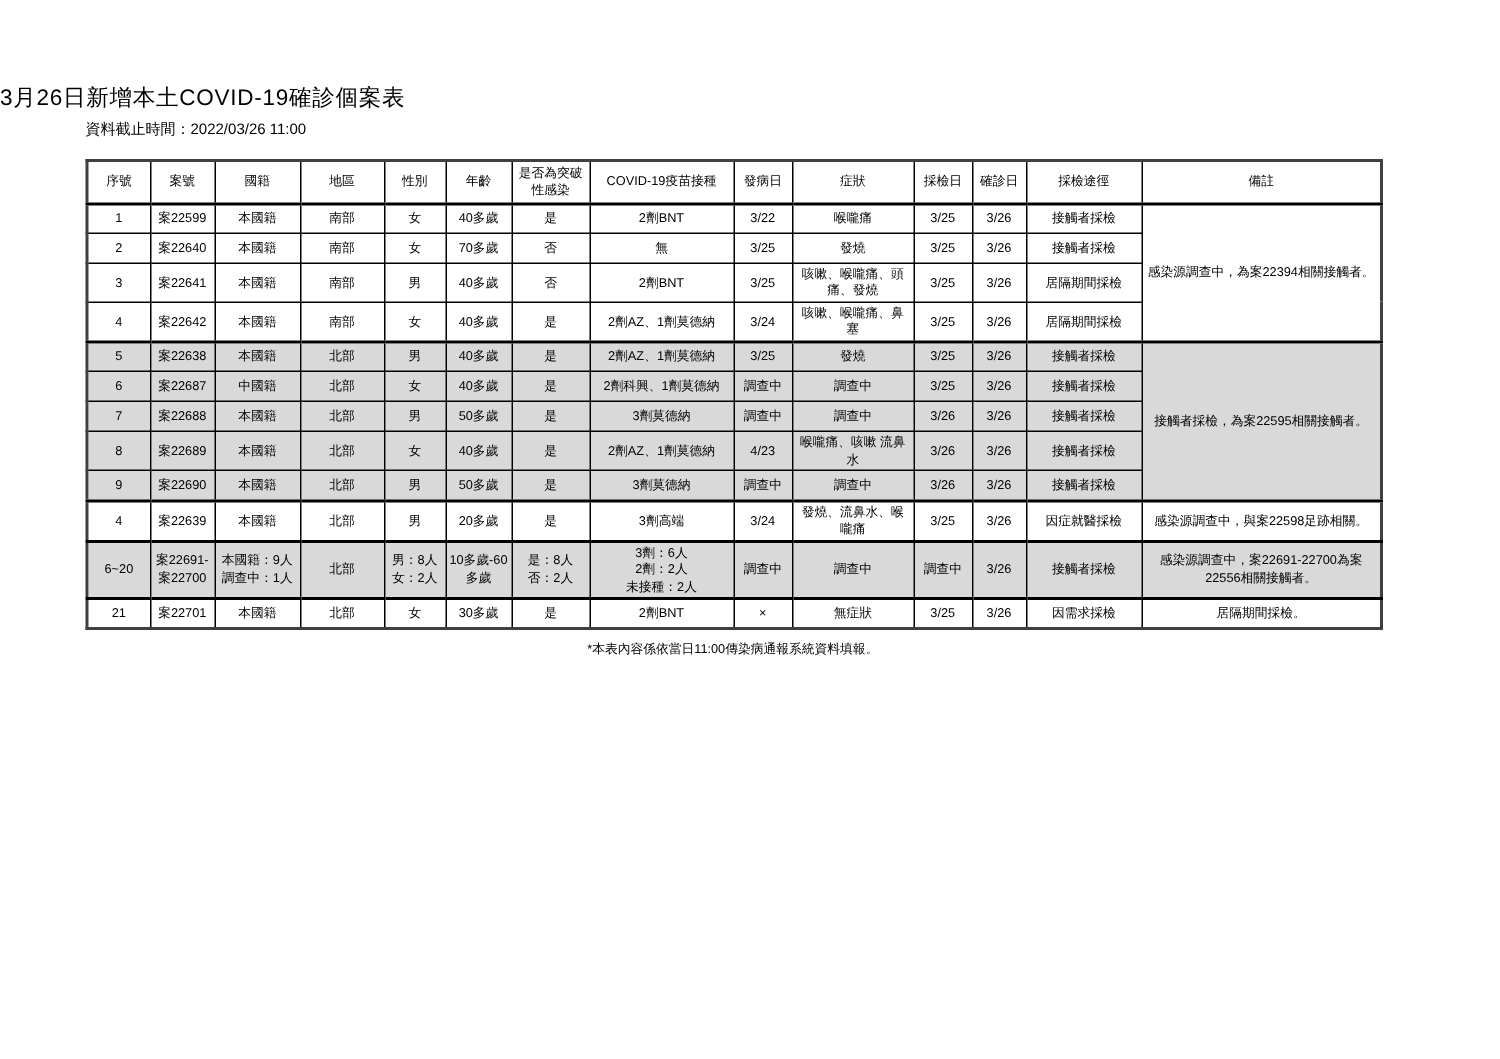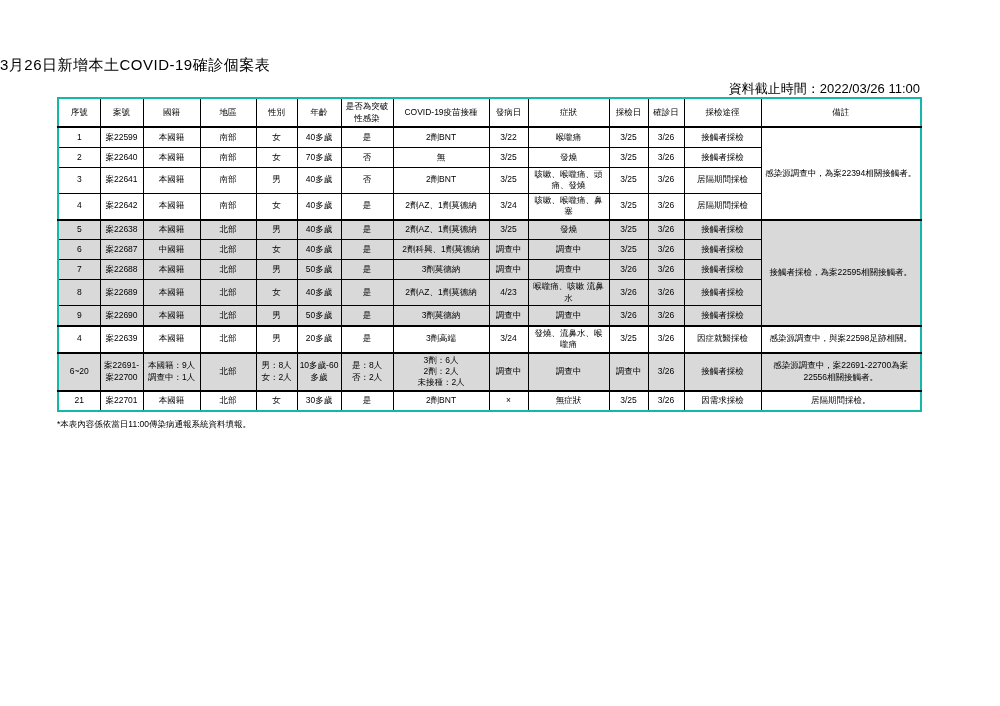--- a/index.html
+++ b/index.html
@@ -16,30 +16,30 @@
     font-size: 15px;
     font-weight: 500;
     letter-spacing: 0.5px;
   }
   .content {
     width: 863px;
     margin-left: 57px;
   }
   .info-block {
     margin-top: 6px;
-    text-align: right;
-    font-size: 13px;
+    text-align: left;
+    font-size: 10px;
     line-height: 1.25;
   }
   table.case-table {
-    margin-top: 0;
+    margin-top: 12px;
     width: 863px;
     border-collapse: collapse;
     table-layout: fixed;
-    border: 2px solid #14b8a6;
+    border: 2px solid #404040;
   }
   table.case-table th, table.case-table td {
     border: 1px solid #000;
     font-size: 8.5px;
     font-weight: 400;
     text-align: center;
     vertical-align: middle;
     padding: 1px 2px;
     line-height: 1.35;
     white-space: pre-line;
@@ -47,21 +47,21 @@
   }
   table.case-table thead th { height: 29px; }
   table.case-table tbody td { height: 20px; }
   table.case-table thead tr th { border-bottom-width: 2px; }
   tr.group-start td { border-top-width: 2px; }
   tr.shaded td { background: #d9d9d9; }
   td.remark-cell { text-align: left; padding-left: 3px; }
   .footnote {
     margin-top: 7px;
     font-size: 8.5px;
-    text-align: left;
+    text-align: center;
   }
 </style>
 </head>
 <body>
 
 <h1 class="page-title">3月26日新增本土COVID-19確診個案表</h1>
 
 <div class="content">
   <div class="info-block">
     <div>資料截止時間：2022/03/26 11:00</div>

